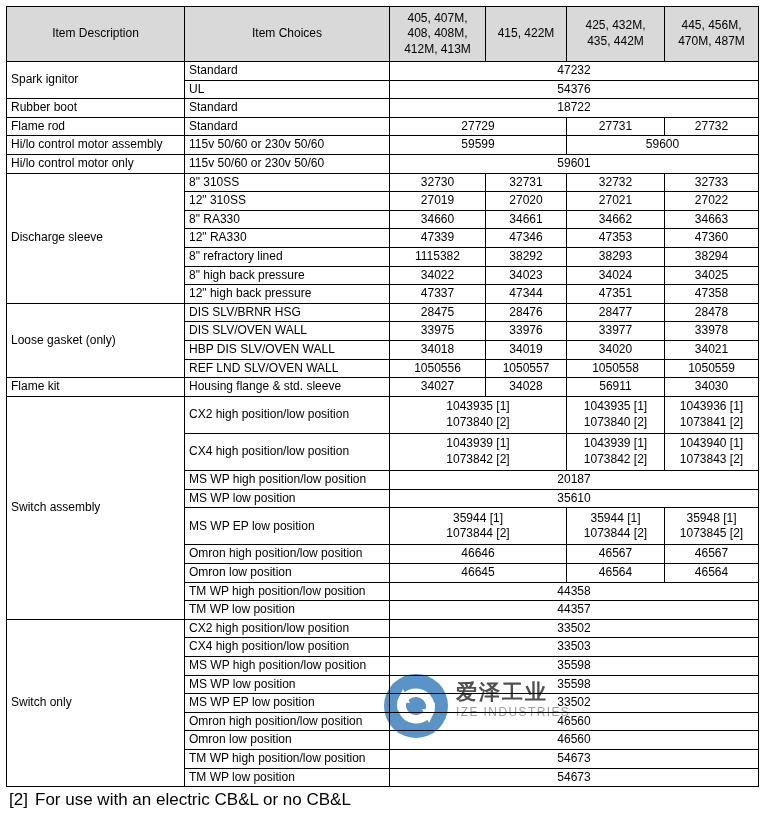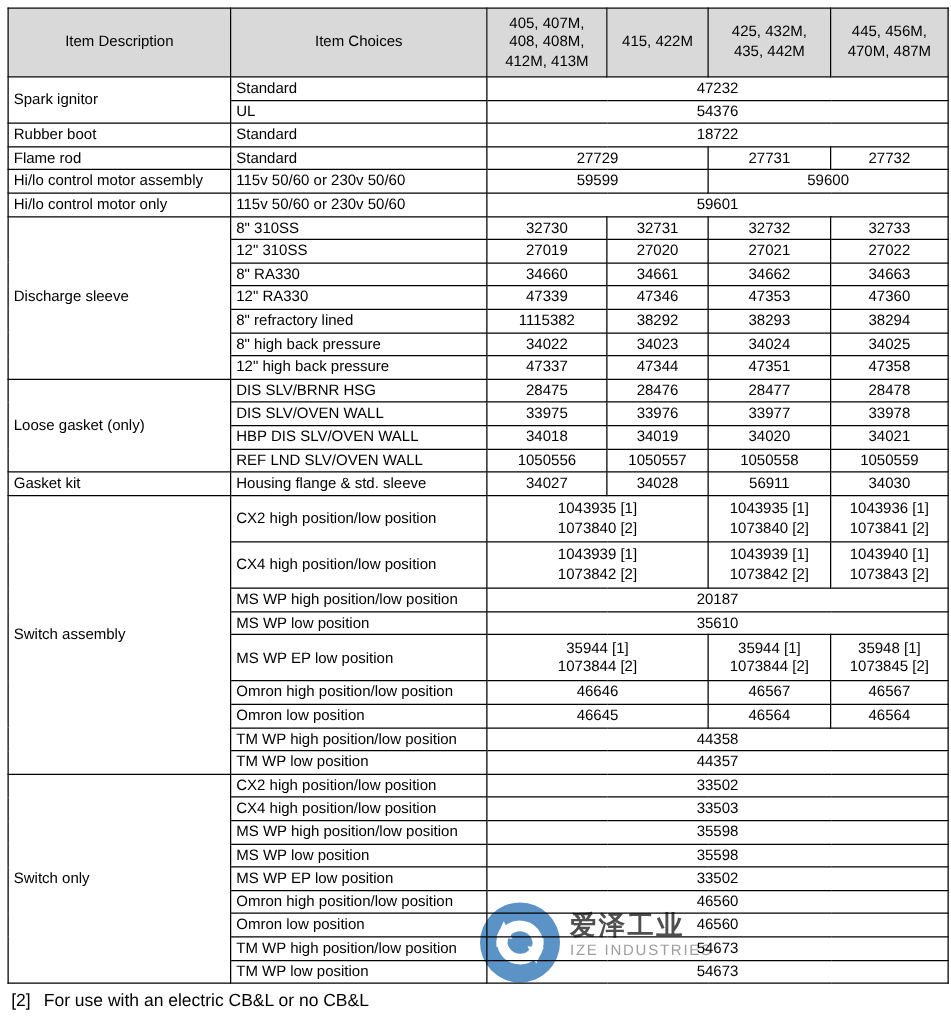--- a/index.html
+++ b/index.html
@@ -14,21 +14,21 @@
   html,body{margin:0;padding:0;}
   body{
     width:761px;height:824px;overflow:hidden;background:#ffffff;
     font-family:"Liberation Sans",sans-serif;color:var(--text);
   }
   .page{position:relative;width:761px;height:824px;}
 
   
   .watermark{
     position:absolute;left:383px;top:673px;z-index:0;
-    display:flex;align-items:flex-start;margin-top:48px;
+    display:flex;align-items:flex-start;
   }
   .wm-text{margin-left:7px;padding-top:8px;}
   .wm-cn{
     font-size:21px;font-weight:bold;letter-spacing:2px;line-height:1.1;
     color:var(--watermark-cn);font-family:"DejaVu Sans",sans-serif;white-space:nowrap;
   }
   .wm-en{
     font-size:12px;letter-spacing:1.4px;margin-top:1px;
     color:var(--watermark-en);white-space:nowrap;
   }
@@ -47,21 +47,21 @@
     background:var(--header-bg);
     font-weight:normal;text-align:center;white-space:pre-line;
     height:55px;padding:2px;
   }
   tbody tr{height:18.6px;}
   tbody tr.h2{height:37.2px;}
   td.desc,td.choice{text-align:left;padding:0 4px;background:transparent;}
   td.val{text-align:center;white-space:pre-line;padding:0 2px;background:transparent;}
 
   .footnotes{position:absolute;left:9px;top:793px;z-index:1;}
-  .footnote{font-size:14px;line-height:14.5px;margin-bottom:1px;white-space:nowrap;}
+  .footnote{font-size:17px;line-height:14.5px;margin-bottom:1px;white-space:nowrap;}
   .fn-marker{display:inline-block;width:26px;}
 </style>
 </head>
 <body>
 
 <div class="page">
 
   <div class="watermark">
     <svg width="66" height="66" viewBox="0 0 66 66">
       <circle cx="33" cy="33" r="32" fill="#5b93c7"></circle>
@@ -207,21 +207,21 @@
           <td class="val">34021</td>
         </tr>
         <tr>
           <td class="choice">REF LND SLV/OVEN WALL</td>
           <td class="val">1050556</td>
           <td class="val">1050557</td>
           <td class="val">1050558</td>
           <td class="val">1050559</td>
         </tr>
         <tr>
-          <td class="desc" rowspan="1">Gasket kit</td>
+          <td class="desc" rowspan="1">Flame kit</td>
           <td class="choice">Housing flange &amp; std. sleeve</td>
           <td class="val">34027</td>
           <td class="val">34028</td>
           <td class="val">56911</td>
           <td class="val">34030</td>
         </tr>
         <tr class="h2">
           <td class="desc" rowspan="9">Switch assembly</td>
           <td class="choice">CX2 high position/low position</td>
           <td class="val" colspan="2">1043935 [1]

